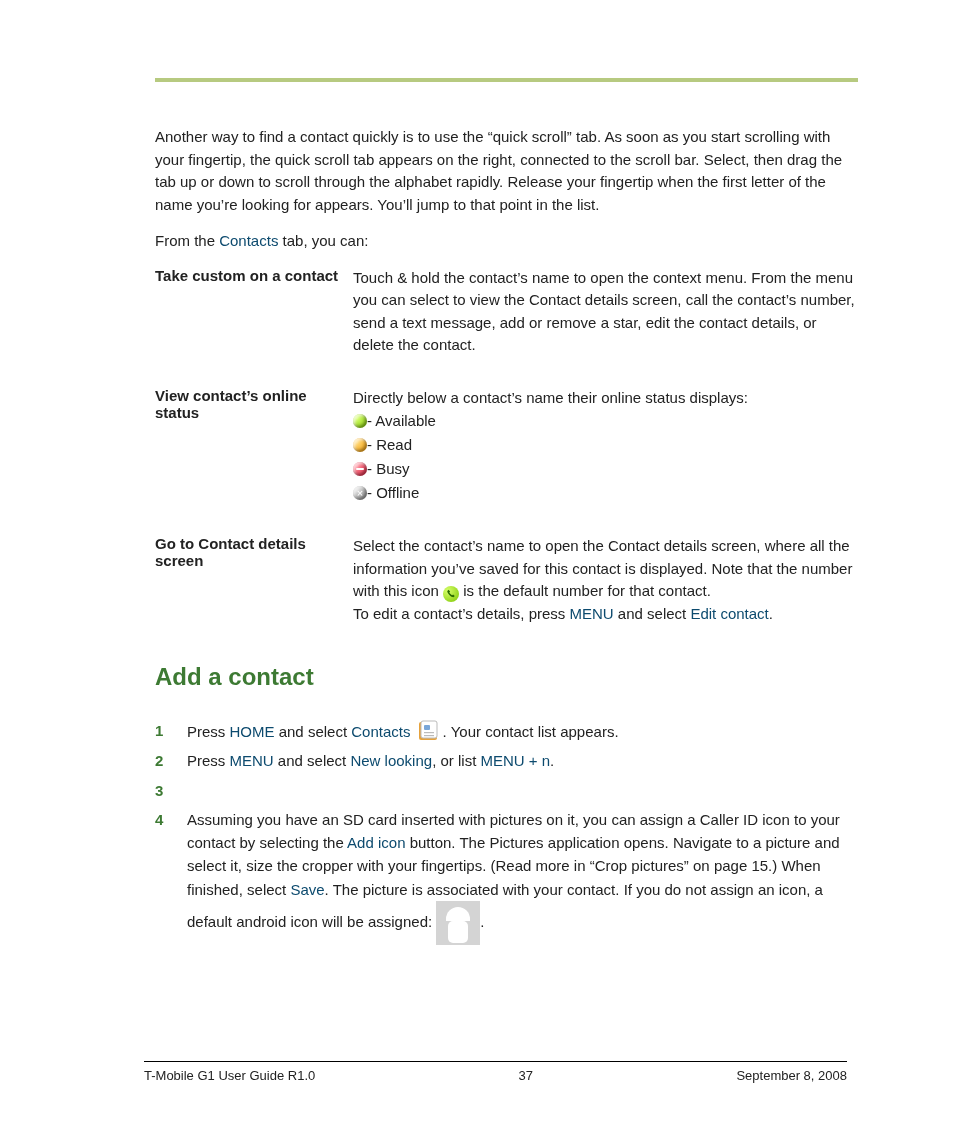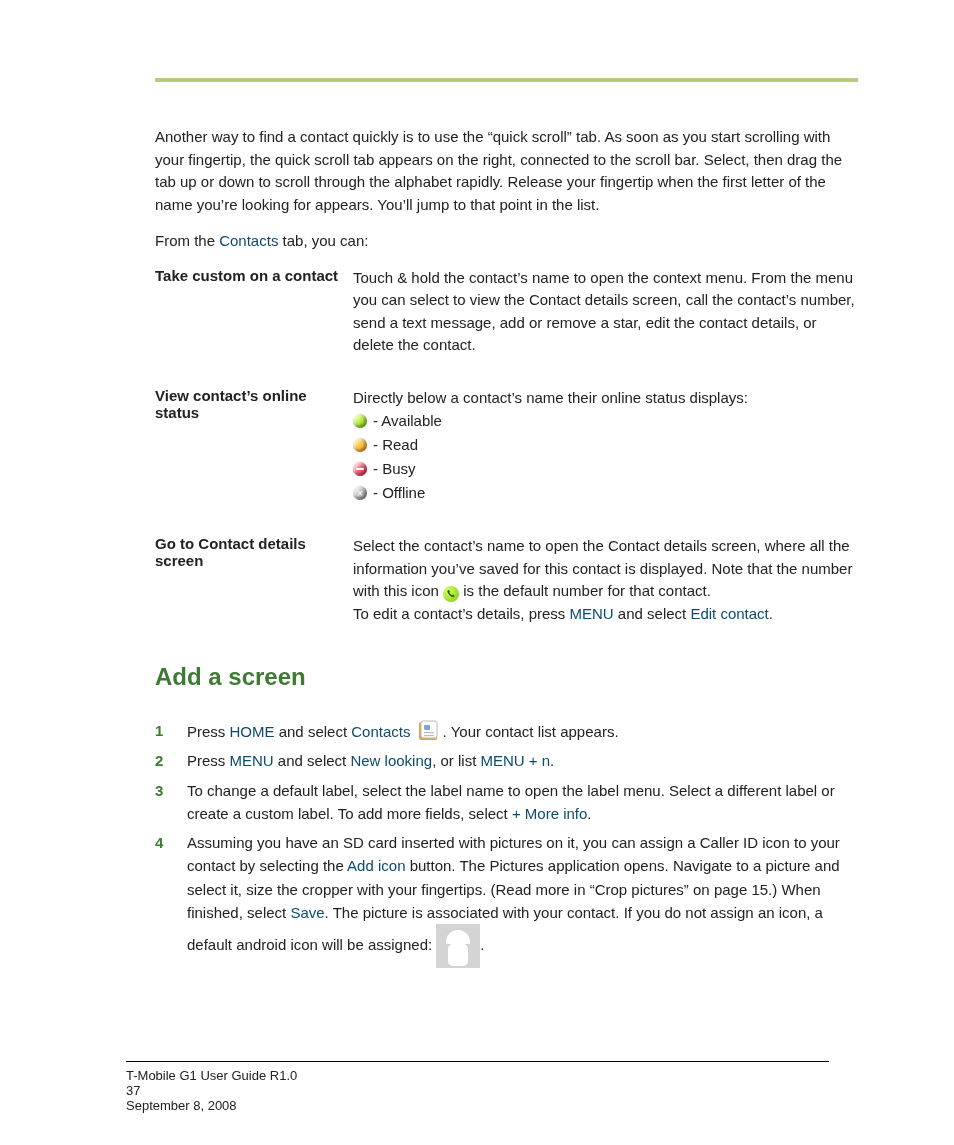--- a/index.html
+++ b/index.html
@@ -57,21 +57,20 @@
     padding: 0 0 30px 0;
     vertical-align: top;
     line-height: 1.5;
   }
   table.defs tr:last-child td {
     padding-bottom: 0;
   }
   .status-line {
     display: flex;
     align-items: center;
-    gap: 6px;
     line-height: 1.6;
   }
   .dot {
     width: 14px;
     height: 14px;
     border-radius: 50%;
     display: inline-block;
     box-shadow: inset -2px -2px 3px rgba(0,0,0,.35), inset 2px 2px 3px rgba(255,255,255,.7);
   }
   .dot-available { background: radial-gradient(circle at 30% 30%, #d6ff6a, #7cc500); }
@@ -140,29 +139,28 @@
     width: 12px;
     flex: none;
     color: #3d7a33;
     font-weight: 700;
   }
   ol.steps .body {
     flex: 1;
   }
   .footer {
     position: absolute;
-    left: 126px;
+    left: 144px;
     width: 703px;
     top: 1061px;
     border-top: 1px solid #000;
     padding-top: 6px;
     font-size: 13px;
     display: flex;
     justify-content: space-between;
-    flex-direction: column;
   }
 </style>
 </head>
 <body>
 
 <div class="page">
   <div class="rule-top"></div>
 
   <div class="content">
     <p>Another way to find a contact quickly is to use the “quick scroll” tab. As soon as you start scrolling with your fingertip, the quick scroll tab appears on the right, connected to the scroll bar. Select, then drag the tab up or down to scroll through the alphabet rapidly. Release your fingertip when the first letter of the name you’re looking for appears. You’ll jump to that point in the list.</p>
@@ -206,21 +204,21 @@
                 <svg viewBox="0 0 24 24">
                   <path fill="#2a6b00" d="M6 2l4 4-2 2c1 3 4 6 7 7l2-2 4 4-3 3c-6 0-15-9-15-15l3-3z"></path>
                 </svg>
               </span><span> is the default number for that contact.</span><br>
           <span>To edit a contact’s details, press </span><span class="green">MENU</span><span> and select </span><span class="green">Edit contact</span><span>.</span>
         </td>
       </tr>
     </tbody>
       </table>
 
-    <div class="h2">Add a screen</div>
+    <div class="h2">Add a contact</div>
 
     <ol class="steps">
       <li>
         <div class="num">1</div>
         <div class="body">
           <span>Press </span><span class="green">HOME</span><span> and select </span><span class="green">Contacts</span><span>  </span><span class="contacts-app-icon">
               <svg viewBox="0 0 28 24">
                 <rect x="4" y="3" width="18" height="18" rx="2" fill="#e6a23c"></rect>
                 <rect x="6" y="2" width="16" height="17" rx="2" fill="#fff" stroke="#bbb"></rect>
                 <rect x="9" y="6" width="6" height="5" rx="1" fill="#7aa7d9"></rect>
@@ -232,23 +230,20 @@
       </li>
       <li>
         <div class="num">2</div>
         <div class="body">
           <span>Press </span><span class="green">MENU</span><span> and select </span><span class="green">New looking</span><span>, or list </span><span class="green">MENU + n</span><span>.</span>
         </div>
       </li>
       <li>
         <div class="num">3</div>
         <div class="body">
-          <div>
-            <span>To change a default label, select the label name to open the label menu. Select a different label or create a custom label. To add more fields, select </span><span class="green">+ More info</span><span>.</span>
-          </div>
         </div>
       </li>
       <li>
         <div class="num">4</div>
         <div class="body">
           <span>Assuming you have an SD card inserted with pictures on it, you can assign a Caller ID icon to your contact by selecting the </span><span class="green">Add icon</span><span> button. The Pictures application opens. Navigate to a picture and select it, size the cropper with your fingertips. (Read more in “Crop pictures” on page 15.) When finished, select </span><span class="green">Save</span><span>. The picture is associated with your contact. If you do not assign an icon, a default android icon will be assigned:   </span><span class="android-thumb"></span><span>.</span>
         </div>
       </li>
     </ol>
   </div>

